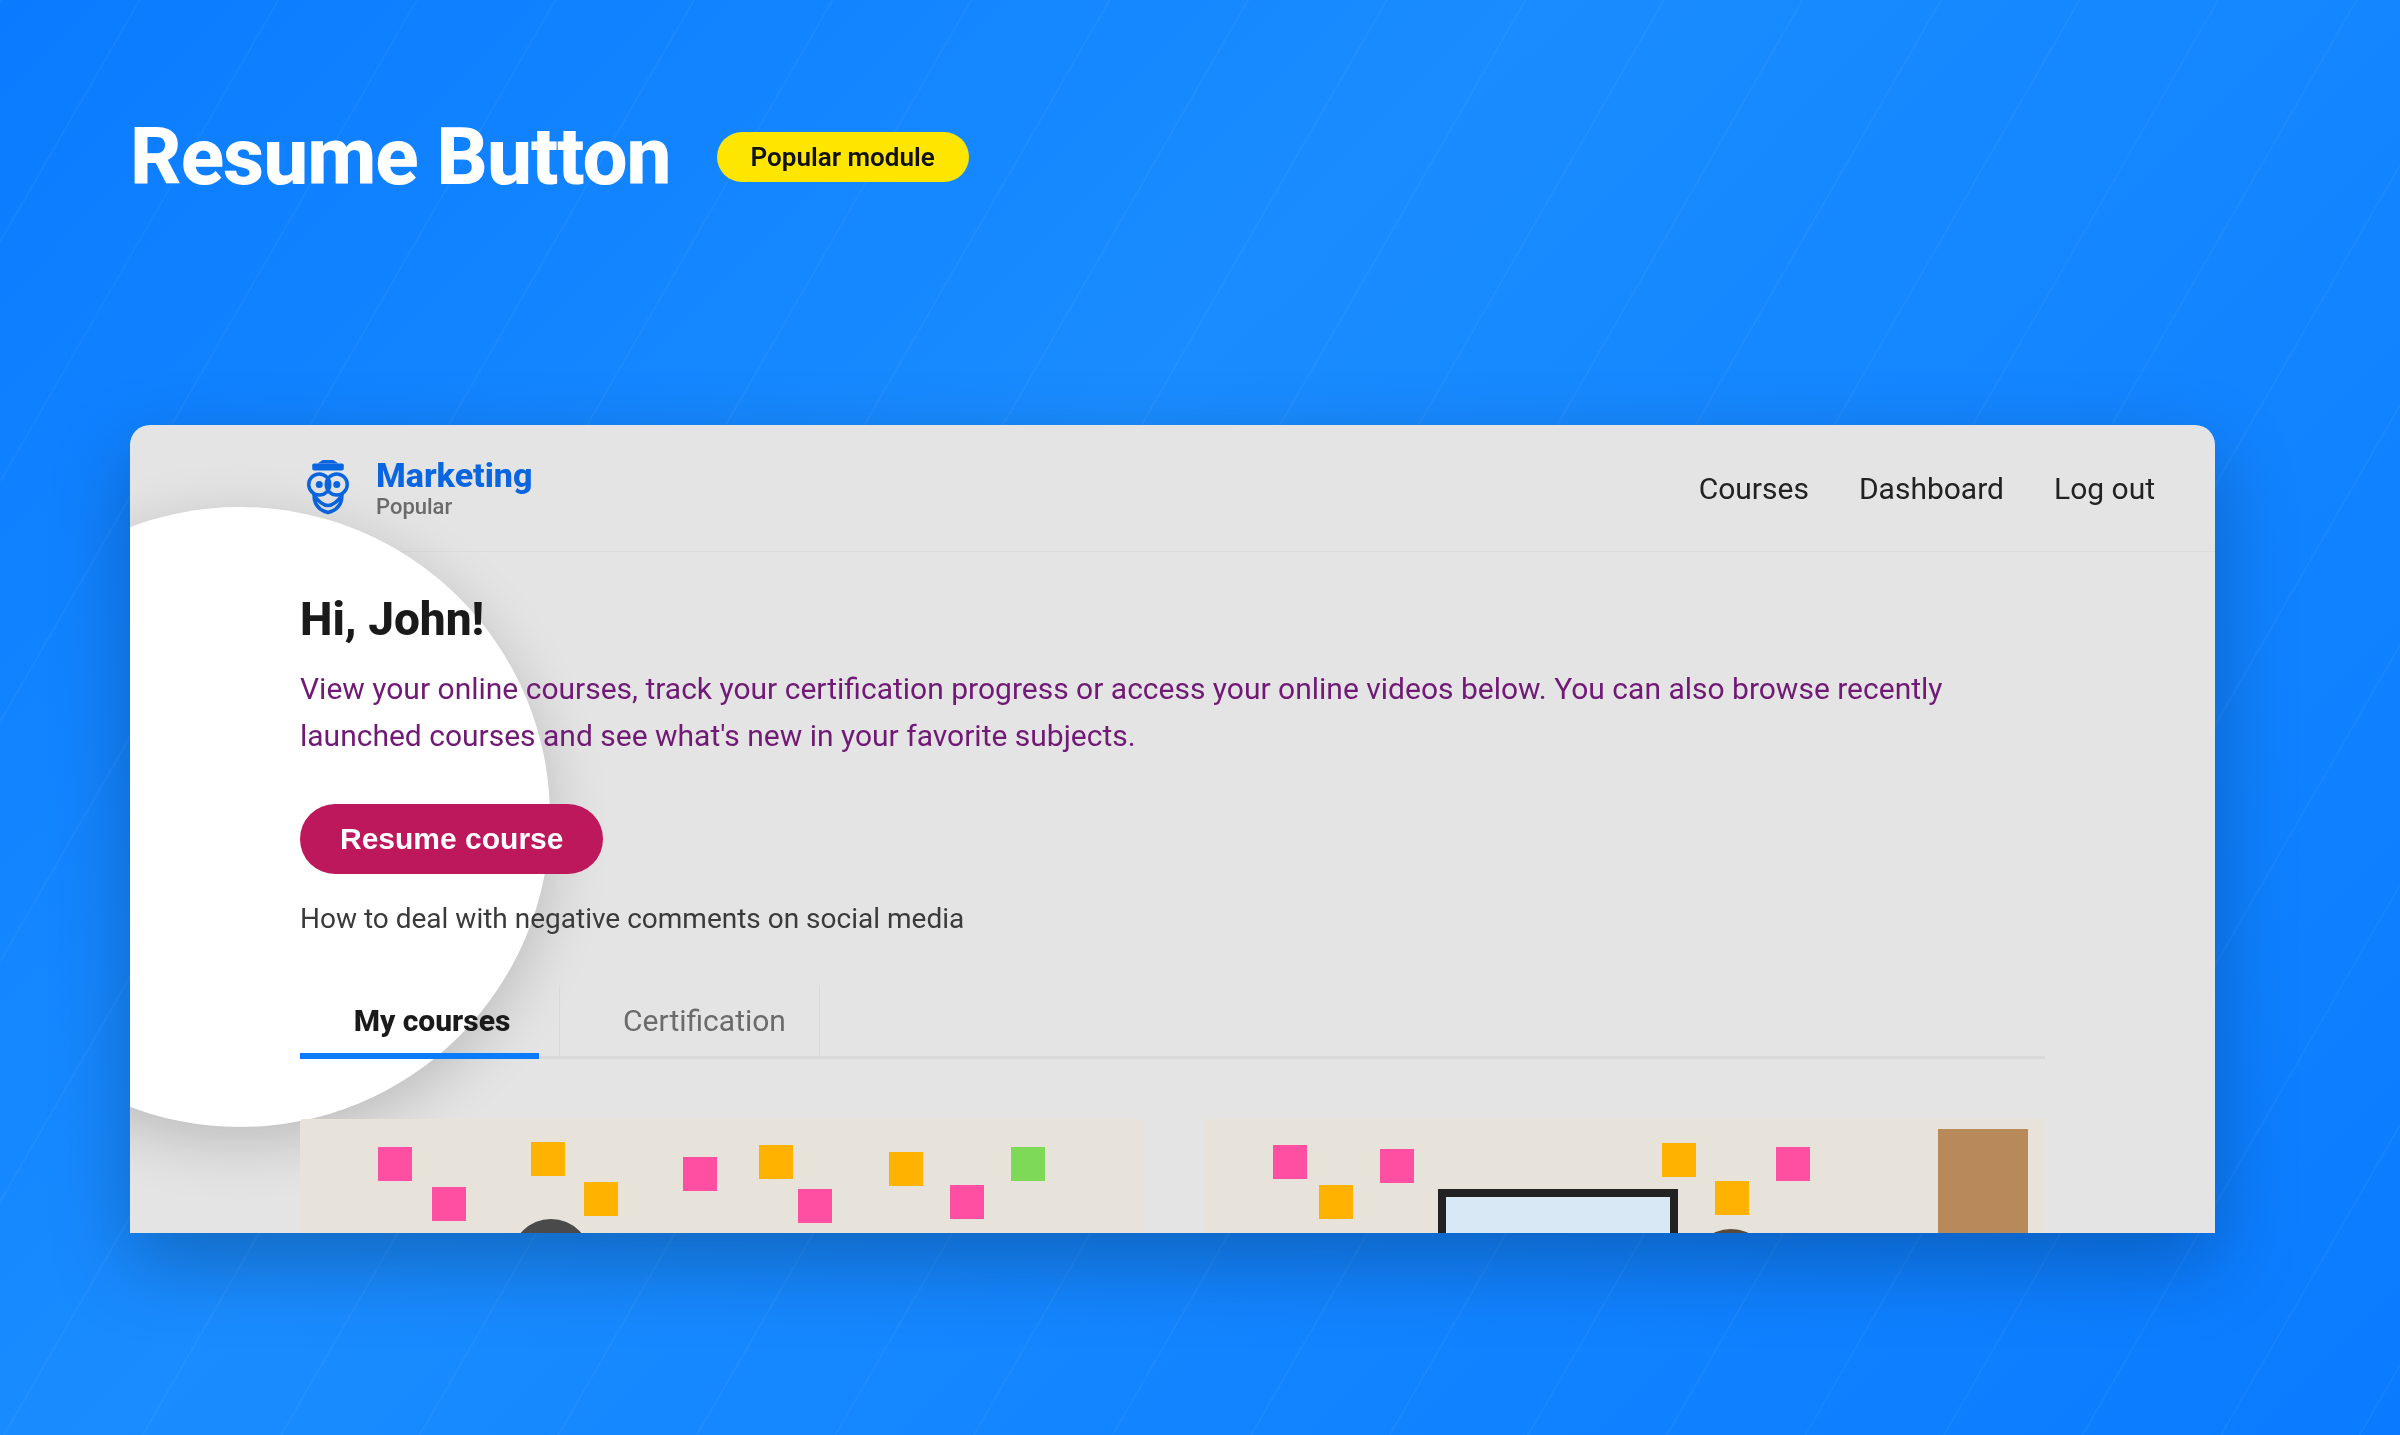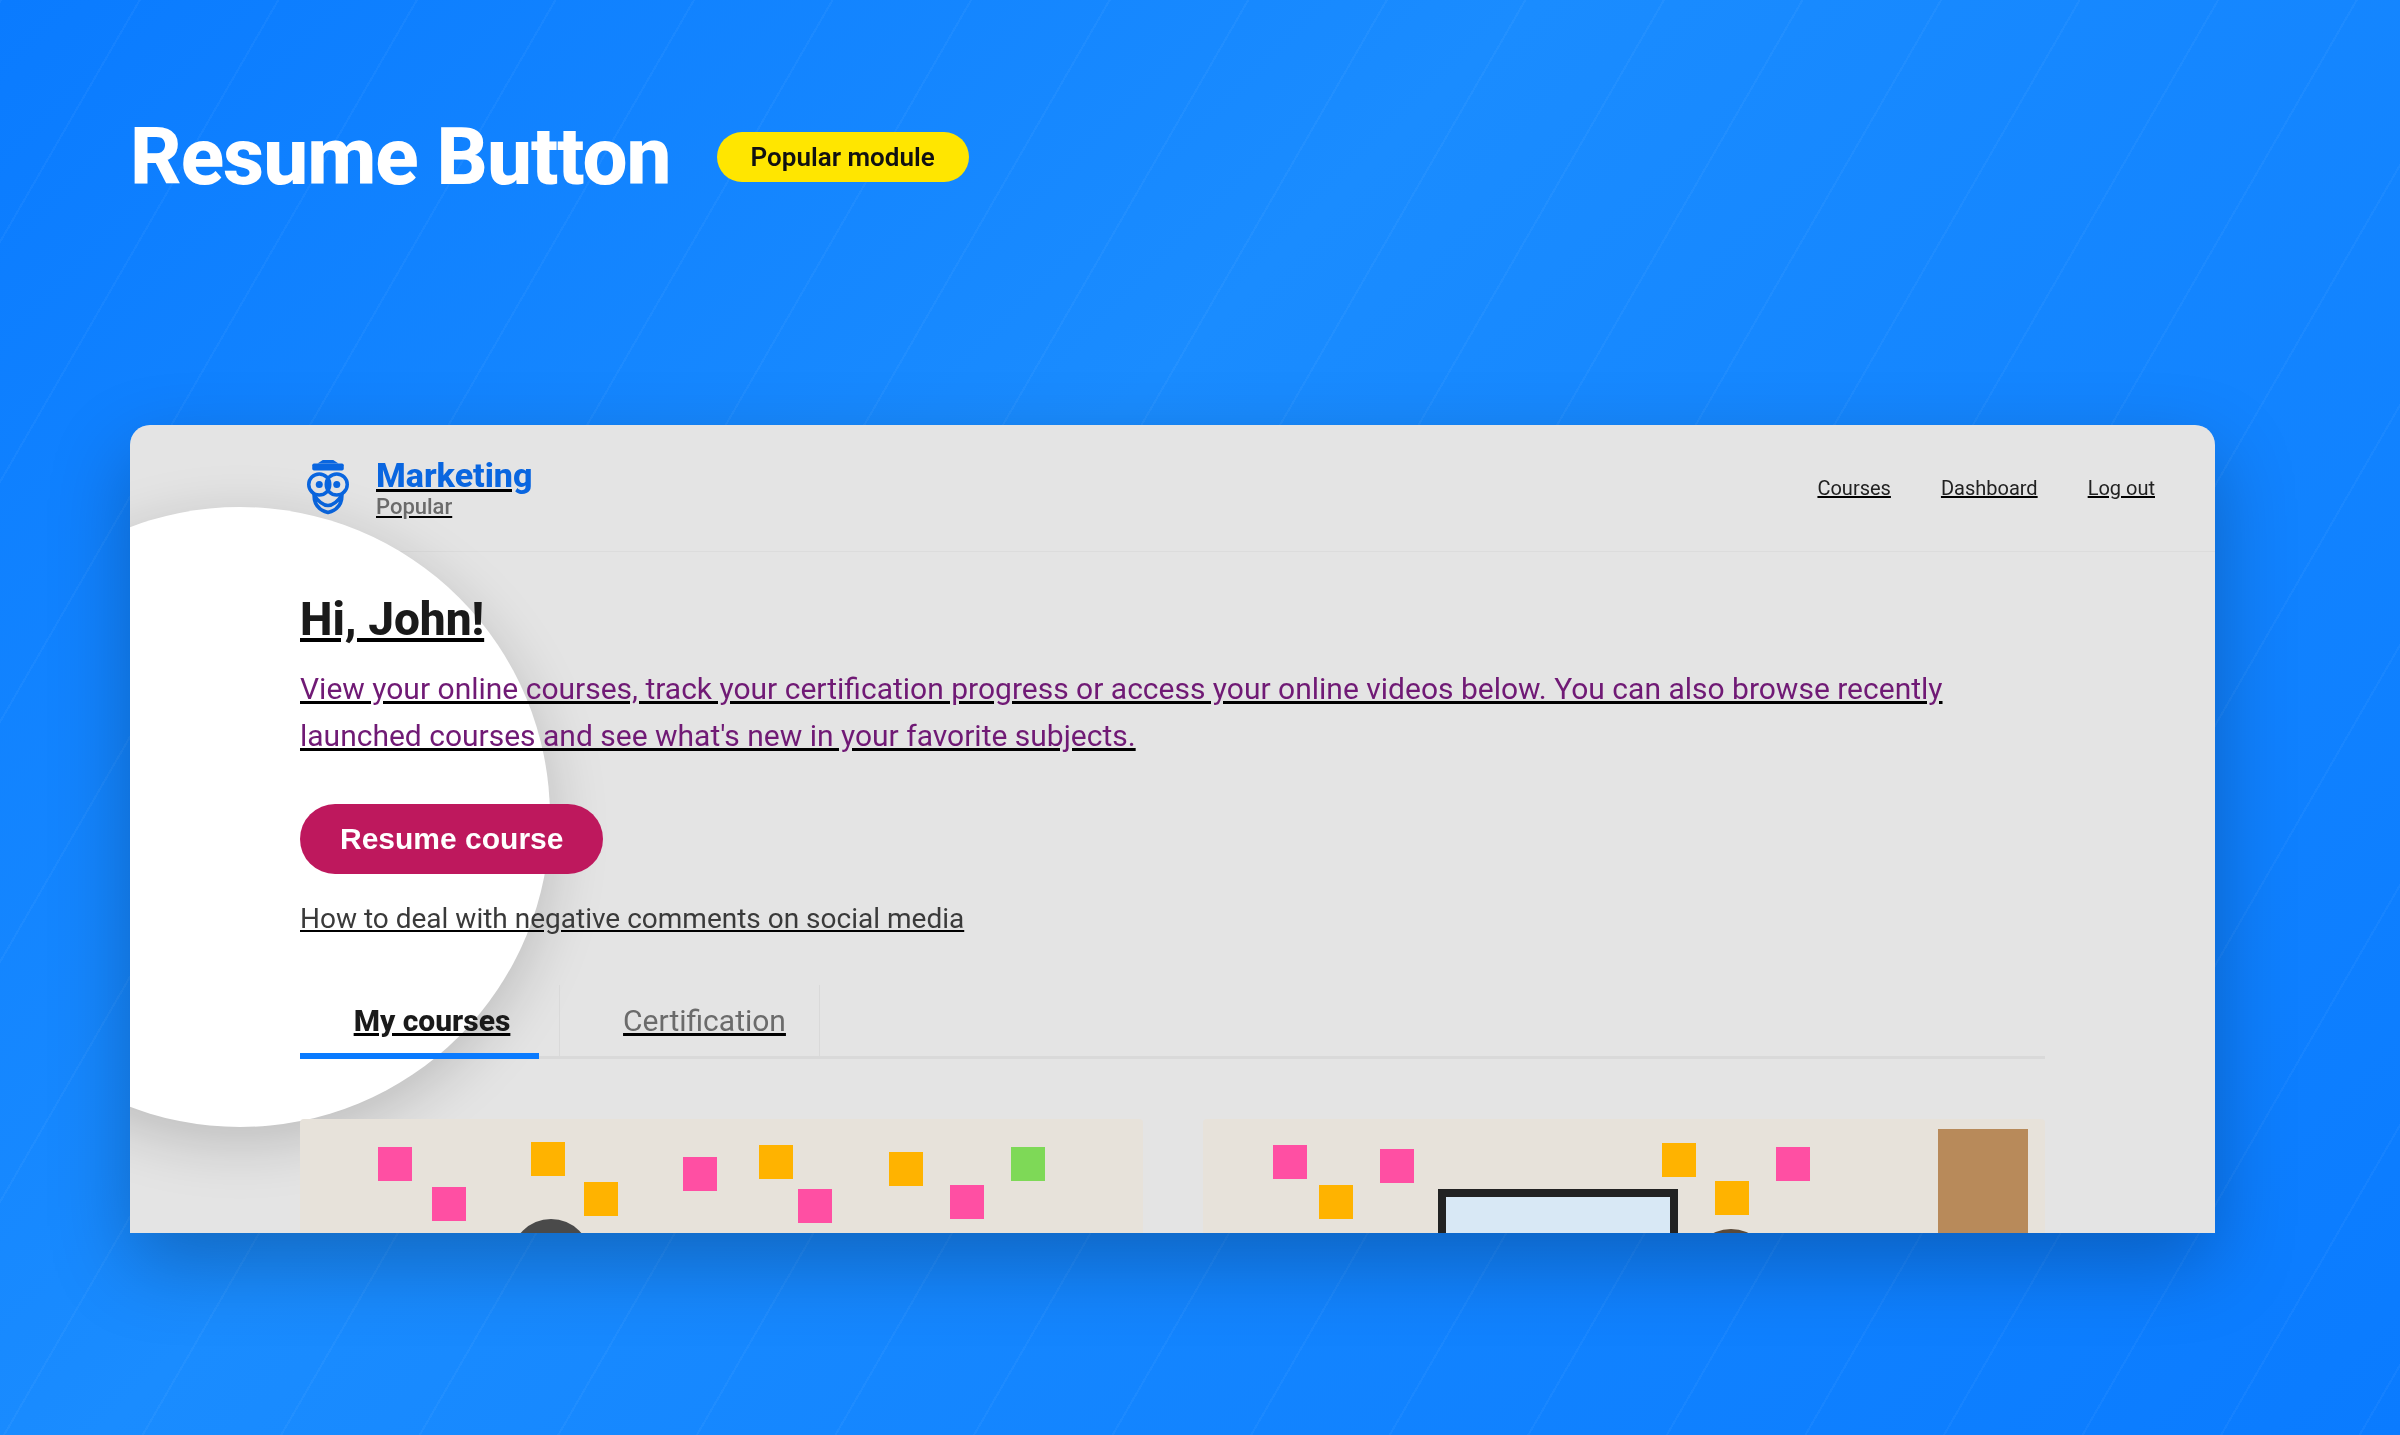--- a/index.html
+++ b/index.html
@@ -48,21 +48,20 @@
   .window {
     position:absolute;
     left:130px;
     top:425px;
     width:2085px;
     height:808px;
     background:#fff;
     border-radius:20px 20px 0 0;
     overflow:hidden;
     box-shadow:0 30px 80px rgba(0,0,0,0.25);
-    text-decoration:underline;
   }
   .window::after{
     content:"";
     position:absolute; inset:0;
     background:rgba(30,30,30,0.12);
     pointer-events:none;
     z-index:5;
   }
   .topbar {
     height:127px;
@@ -70,21 +69,21 @@
     display:flex;
     align-items:center;
     justify-content:space-between;
     padding:0 60px 0 170px;
   }
   .brand { display:flex; align-items:center; gap:20px; }
   .brand-text { line-height:1.1; }
   .brand-name { color:#0a66e0; font-size:34px; font-weight:800; }
   .brand-sub  { color:#6b6b6b; font-size:22px; font-weight:500; }
   .nav { display:flex; gap:50px; }
-  .nav a { color:#222; font-size:20px; text-decoration:none; }
+  .nav a { color:#222; font-size:30px; text-decoration:none; }
 
   .content { padding:40px 170px 0 170px; position:relative; }
   .greet { font-size:46px; font-weight:800; color:#1a1a1a; margin-bottom:20px;}
   .desc  { font-size:30px; color:#701a75; line-height:1.55; max-width:1700px; }
   .resume-btn {
     margin-top:45px;
     display:inline-block;
     background:#be185d;
     color:#fff;
     font-size:30px;

